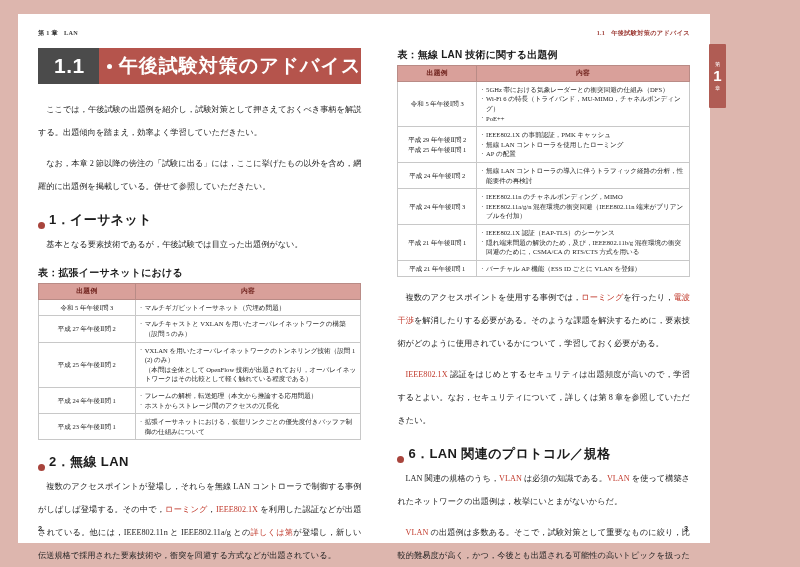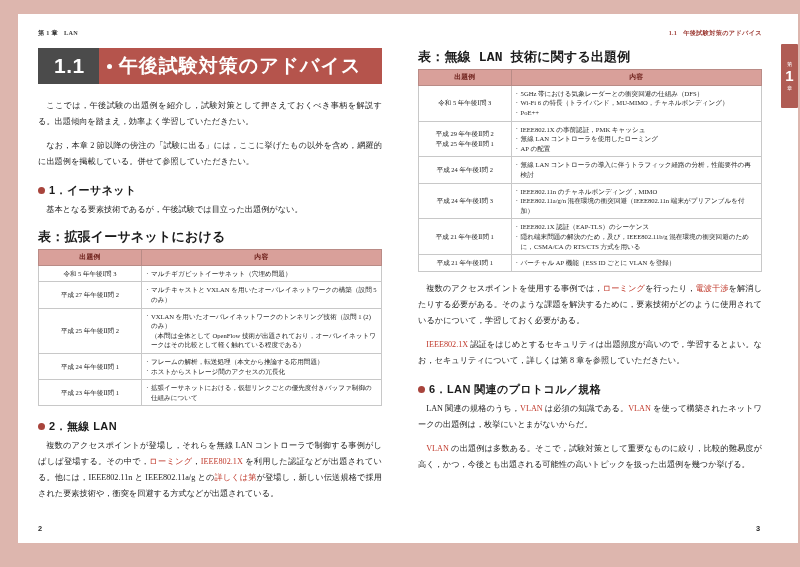--- a/index.html
+++ b/index.html
@@ -11,21 +11,21 @@
     height: 567px;
     background: #ddb6ae;
     font-family: "Liberation Serif", "DejaVu Serif", serif;
     overflow: hidden;
   }
 
   .spread {
     position: absolute;
     left: 18px;
     top: 14px;
-    width: 780px;
+    width: 692px;
     height: 529px;
     background: #ffffff;
     display: flex;
     box-shadow: 0 0 0 0 transparent;
   }
 
   .page {
     position: relative;
     width: 382px;
     height: 529px;
@@ -85,55 +85,55 @@
     height: 5px;
     background: #ffffff;
     border-radius: 50%;
     margin: 0 7px 0 2px;
     flex: none;
   }
 
   
   p.body {
     font-size: 8.2px;
-    line-height: 16px;
+    line-height: 23px;
     color: #222222;
     margin: 0 0 0 0;
     text-align: justify;
     text-justify: inter-ideograph;
     text-indent: 8.2px;
   }
   p.body + p.body { margin-top: 8px; }
   .em-red { color: #c0392b; }
 
   
   h3.subhead {
     font-family: "Liberation Sans", sans-serif;
-    font-size: 11px;
+    font-size: 13px;
     font-weight: bold;
     color: #1b1b1b;
     margin: 13px 0 4px 0;
     display: flex;
-    align-items: center;
+    align-items: flex-end;
     letter-spacing: .4px;
   }
   h3.subhead .bullet {
     width: 7px;
     height: 7px;
     border-radius: 50%;
     background: #a8443c;
     display: inline-block;
     margin-right: 4px;
     flex: none;
   }
 
   
   .tbl-caption {
-    font-family: Liberation Mono, monospace;
-    font-size: 13px;
+    font-family: Liberation Sans, sans-serif;
+    font-size: 10px;
     font-weight: bold;
     color: #1b1b1b;
     margin: 10px 0 3px 0;
     letter-spacing: .2px;
   }
 
   
   table.qtbl {
     width: 100%;
     border-collapse: collapse;

